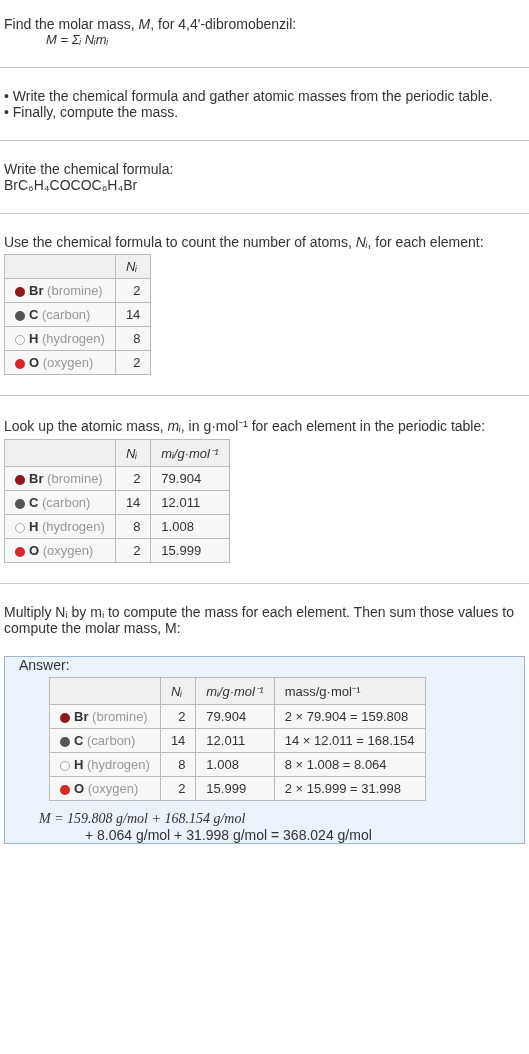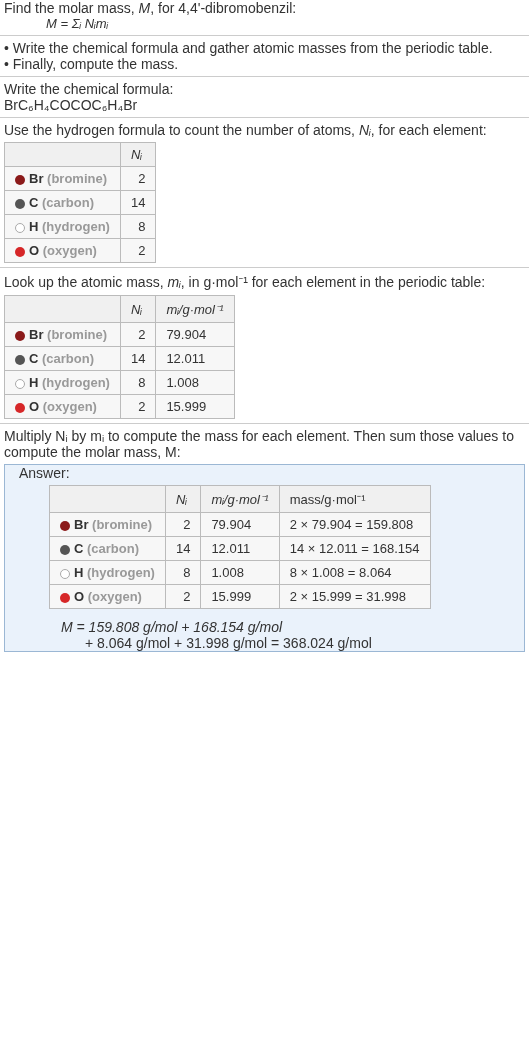--- a/index.html
+++ b/index.html
@@ -1,28 +1,28 @@
 <!DOCTYPE html>
 <html><head>
 <meta charset="utf-8">
 <style>
 * { box-sizing: border-box; margin: 0; padding: 0; }
 body { font-family: Arial, Helvetica, sans-serif; font-size: 14px; color: #333; background: #fff; width: 529px; }
-.section { padding: 0 4px; }
+.section { padding: 16px 4px; }
 hr { border: none; border-top: 1px solid #ccc; margin: 4px 0; }
 table { border-collapse: collapse; margin-top: 4px; }
 td, th { border: 1px solid #bbb; padding: 4px 10px; font-size: 13px; background: #f7f7f7; text-align: left; }
 th { background: #f0f0f0; font-weight: normal; }
 td.num { text-align: right; }
 .dot { display: inline-block; width: 10px; height: 10px; border-radius: 50%; margin-right: 4px; vertical-align: middle; }
 .dot-br { background: #8b1a1a; }
 .dot-c { background: #555; }
 .dot-h { background: #fff; border: 1px solid #aaa; }
 .dot-o { background: #d62728; }
-.gray { color: #999; font-weight: bold; }
+.gray { color: #999; }
 .answer-box { border: 1px solid #9bb7d4; background: #eaf2fb; padding: 0 14px; margin: 4px; }
 .italic { font-style: italic; }
 .small-math { font-size: 13px; margin-left: 42px; }
 </style>
 </head>
 <body>
 
 <div class="section">
   <span>Find the molar mass, </span><span class="italic">M</span><span>, for 4,4'-dibromobenzil:</span>
   <div class="small-math italic">M = Σᵢ Nᵢmᵢ</div>
@@ -36,21 +36,21 @@
 <hr>
 
 <div class="section">
   <div>Write the chemical formula:</div>
   <div>BrC₆H₄COCOC₆H₄Br</div>
 </div>
 <hr>
 
 <div class="section">
   <div>
-    <span>Use the hydrogen formula to count the number of atoms, </span><span class="italic">Nᵢ</span><span>, for each element:</span>
+    <span>Use the chemical formula to count the number of atoms, </span><span class="italic">Nᵢ</span><span>, for each element:</span>
   </div>
   <table>
     <tbody>
         <tr>
       <th></th>
       <th class="italic">Nᵢ</th>
     </tr>
     <tr>
       <td><span class="dot dot-br"></span><b>Br</b> <span class="gray">(bromine)</span></td>
       <td class="num">2</td>
@@ -141,19 +141,19 @@
       <td>8 × 1.008 = 8.064</td>
     </tr>
     <tr>
       <td><span class="dot dot-o"></span><b>O</b> <span class="gray">(oxygen)</span></td>
       <td class="num">2</td>
       <td>15.999</td>
       <td>2 × 15.999 = 31.998</td>
     </tr>
   </tbody>
     </table>
-  <div style="margin-top:10px; margin-left:42px;">
+  <div style="margin-top:10px; margin-left:20px;font-family:Liberation Serif, serif;">
     <span class="italic">M = 159.808 g/mol + 168.154 g/mol</span>
   </div>
   <div style="margin-left:66px;">
     <span>+ 8.064 g/mol + 31.998 g/mol = 368.024 g/mol</span>
   </div>
 </div>
 
 </body></html>

